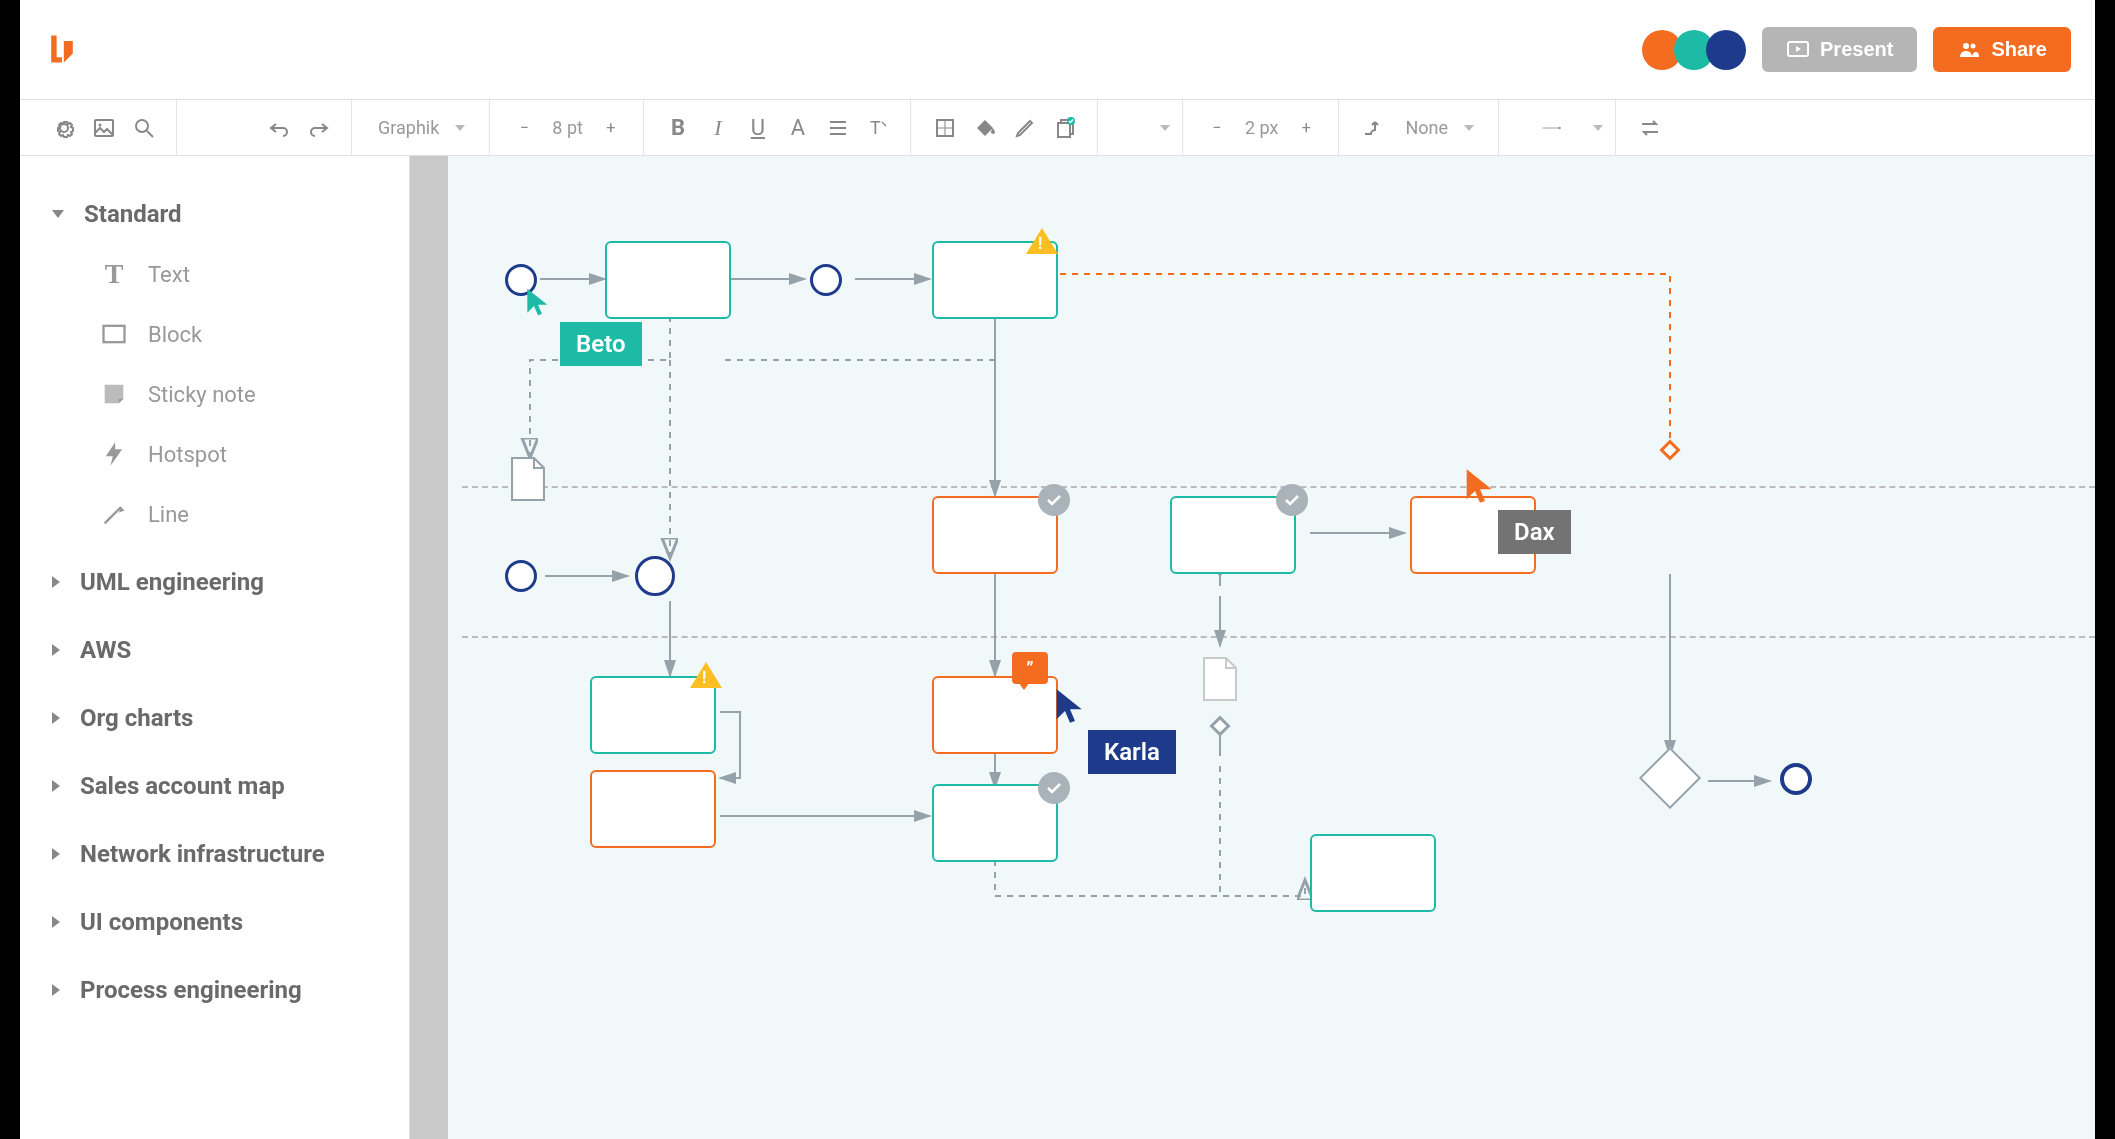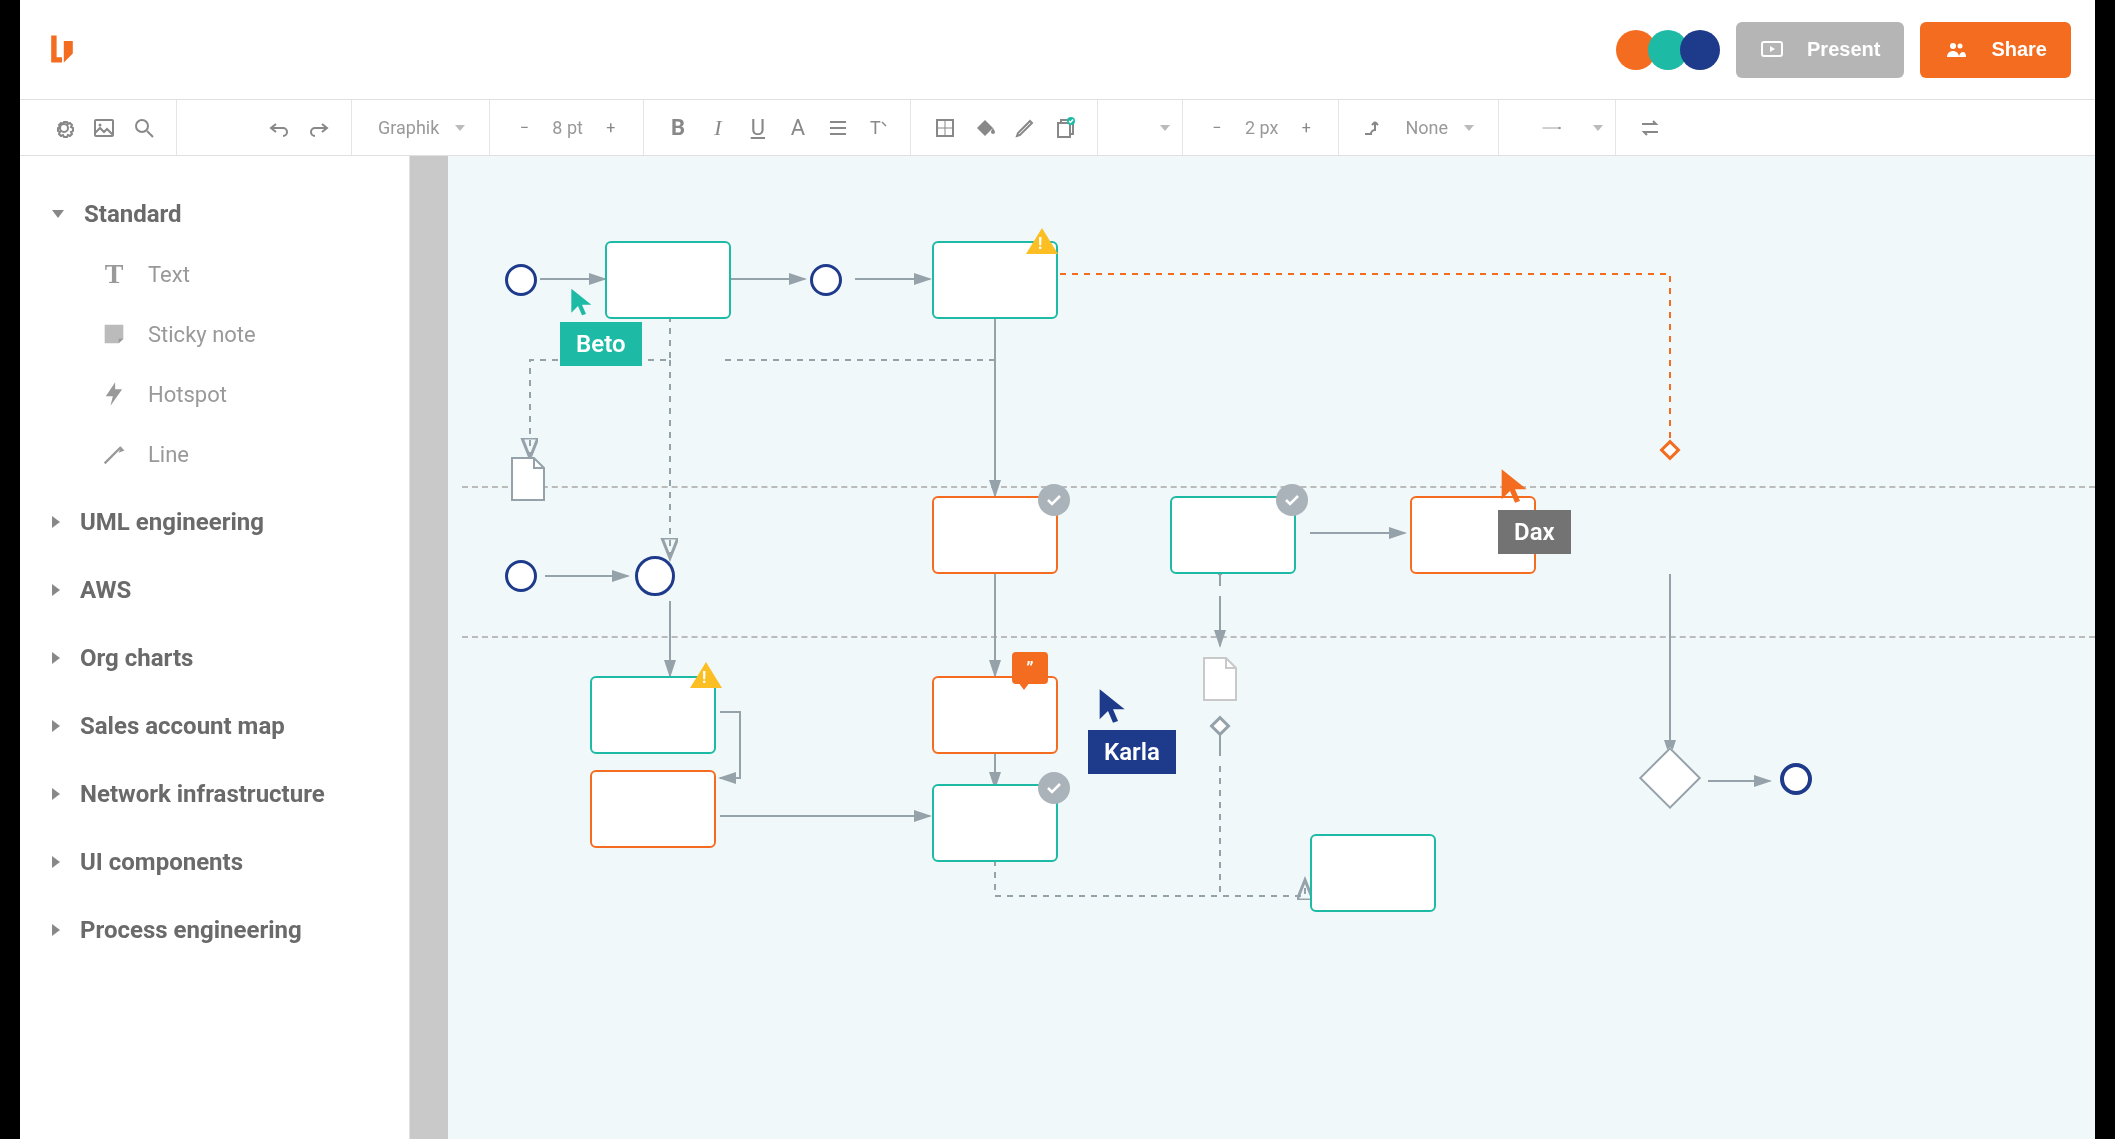--- a/index.html
+++ b/index.html
@@ -9,21 +9,21 @@
 
 .header{height:100px;border-bottom:1px solid #e0e0e0;display:flex;align-items:center;padding:0 24px;justify-content:space-between}
 .logo{width:36px;height:36px;position:relative}
 .logo svg{width:100%;height:100%}
 .header-right{display:flex;align-items:center;gap:16px}
 .avatars{display:flex}
 .avatar{width:40px;height:40px;border-radius:50%;margin-left:-8px}
 .avatar:nth-child(1){background:#f36c1f}
 .avatar:nth-child(2){background:#1dbaa5}
 .avatar:nth-child(3){background:#1e3a8a}
-.btn{height:56px;padding:0 24px;border-radius:6px;display:flex;align-items:center;gap:23px;font-size:20px;font-weight:600;cursor:pointer;border:none}
+.btn{height:45px;padding:0 24px;border-radius:6px;display:flex;align-items:center;gap:10px;font-size:20px;font-weight:600;cursor:pointer;border:none}
 .btn-present{background:#b5b5b5;color:#fff}
 .btn-share{background:#f36c1f;color:#fff}
 .btn svg{width:24px;height:24px}
 
 
 .toolbar{height:56px;border-bottom:1px solid #e0e0e0;display:flex;align-items:center;padding:0 12px;gap:2px}
 .tb-group{display:flex;align-items:center;height:100%;padding:0 12px;border-right:1px solid #e5e5e5}
 .tb-group:last-child{border-right:none}
 .tb-btn{width:40px;height:40px;display:flex;align-items:center;justify-content:center;cursor:pointer;color:#888;border-radius:4px}
 .tb-btn svg{width:24px;height:24px}
@@ -52,21 +52,21 @@
 .shape.box{border:2px solid}
 .shape.circle{border:3px solid;border-radius:50%}
 .diamond{position:absolute;transform:rotate(45deg);border:2px solid}
 .badge{position:absolute;width:32px;height:32px;border-radius:50%;display:flex;align-items:center;justify-content:center}
 .badge svg{width:18px;height:18px;fill:#fff}
 .badge.check{background:#aab3b9}
 .badge.comment{background:#f36c1f;width:36px;height:32px;border-radius:4px;position:relative}
 .badge.comment::after{content:'';position:absolute;bottom:-6px;left:6px;border-left:6px solid transparent;border-right:6px solid transparent;border-top:8px solid #f36c1f}
 .triangle-warn{position:absolute;width:0;height:0;border-left:16px solid transparent;border-right:16px solid transparent;border-bottom:26px solid #fbbf24}
 .triangle-warn::after{content:'!';position:absolute;left:-4px;top:6px;color:#fff;font-weight:bold;font-size:16px}
-.cursor-tag{position:absolute;display:flex;flex-direction:column;align-items:center}
+.cursor-tag{position:absolute;display:flex;flex-direction:column;align-items:flex-start}
 .cursor-ptr{width:32px;height:32px}
 .cursor-label{padding:8px 16px;font-size:24px;font-weight:600;color:#fff;margin-top:4px;margin-left:38px}
 .file-shape{position:absolute;width:36px;height:46px}
 .lane-line{position:absolute;left:52px;right:0;border-top:2px dashed #bbb}
 </style>
 </head>
 <body>
 
 <div class="app">
 
@@ -232,20 +232,28 @@
     <div class="sidebar">
       <div class="sb-section">
         <div class="sb-header">
           <span class="sb-caret down"></span>
           <span class="sb-title">Standard</span>
         </div>
         <div class="sb-items">
           <div class="sb-item">
             <span class="sb-item-icon" style="font-size:28px;font-weight:bold;font-family:serif">T</span>
             <span class="sb-item-label">Text</span>
+          </div>
+          <div class="sb-item">
+            <span class="sb-item-icon">
+                <svg viewBox="0 0 24 24">
+                  <rect x="3" y="5" width="18" height="14" fill="none" stroke="#999" stroke-width="2"></rect>
+                </svg>
+              </span>
+            <span class="sb-item-label">Block</span>
           </div>
           <div class="sb-item">
             <span class="sb-item-icon">
                 <svg viewBox="0 0 24 24">
                   <path d="M4 4h16v12l-4 4H4z" fill="#bbb"></path>
                   <path d="M16 20v-4h4" fill="#999"></path>
                 </svg>
               </span>
             <span class="sb-item-label">Sticky note</span>
           </div>

